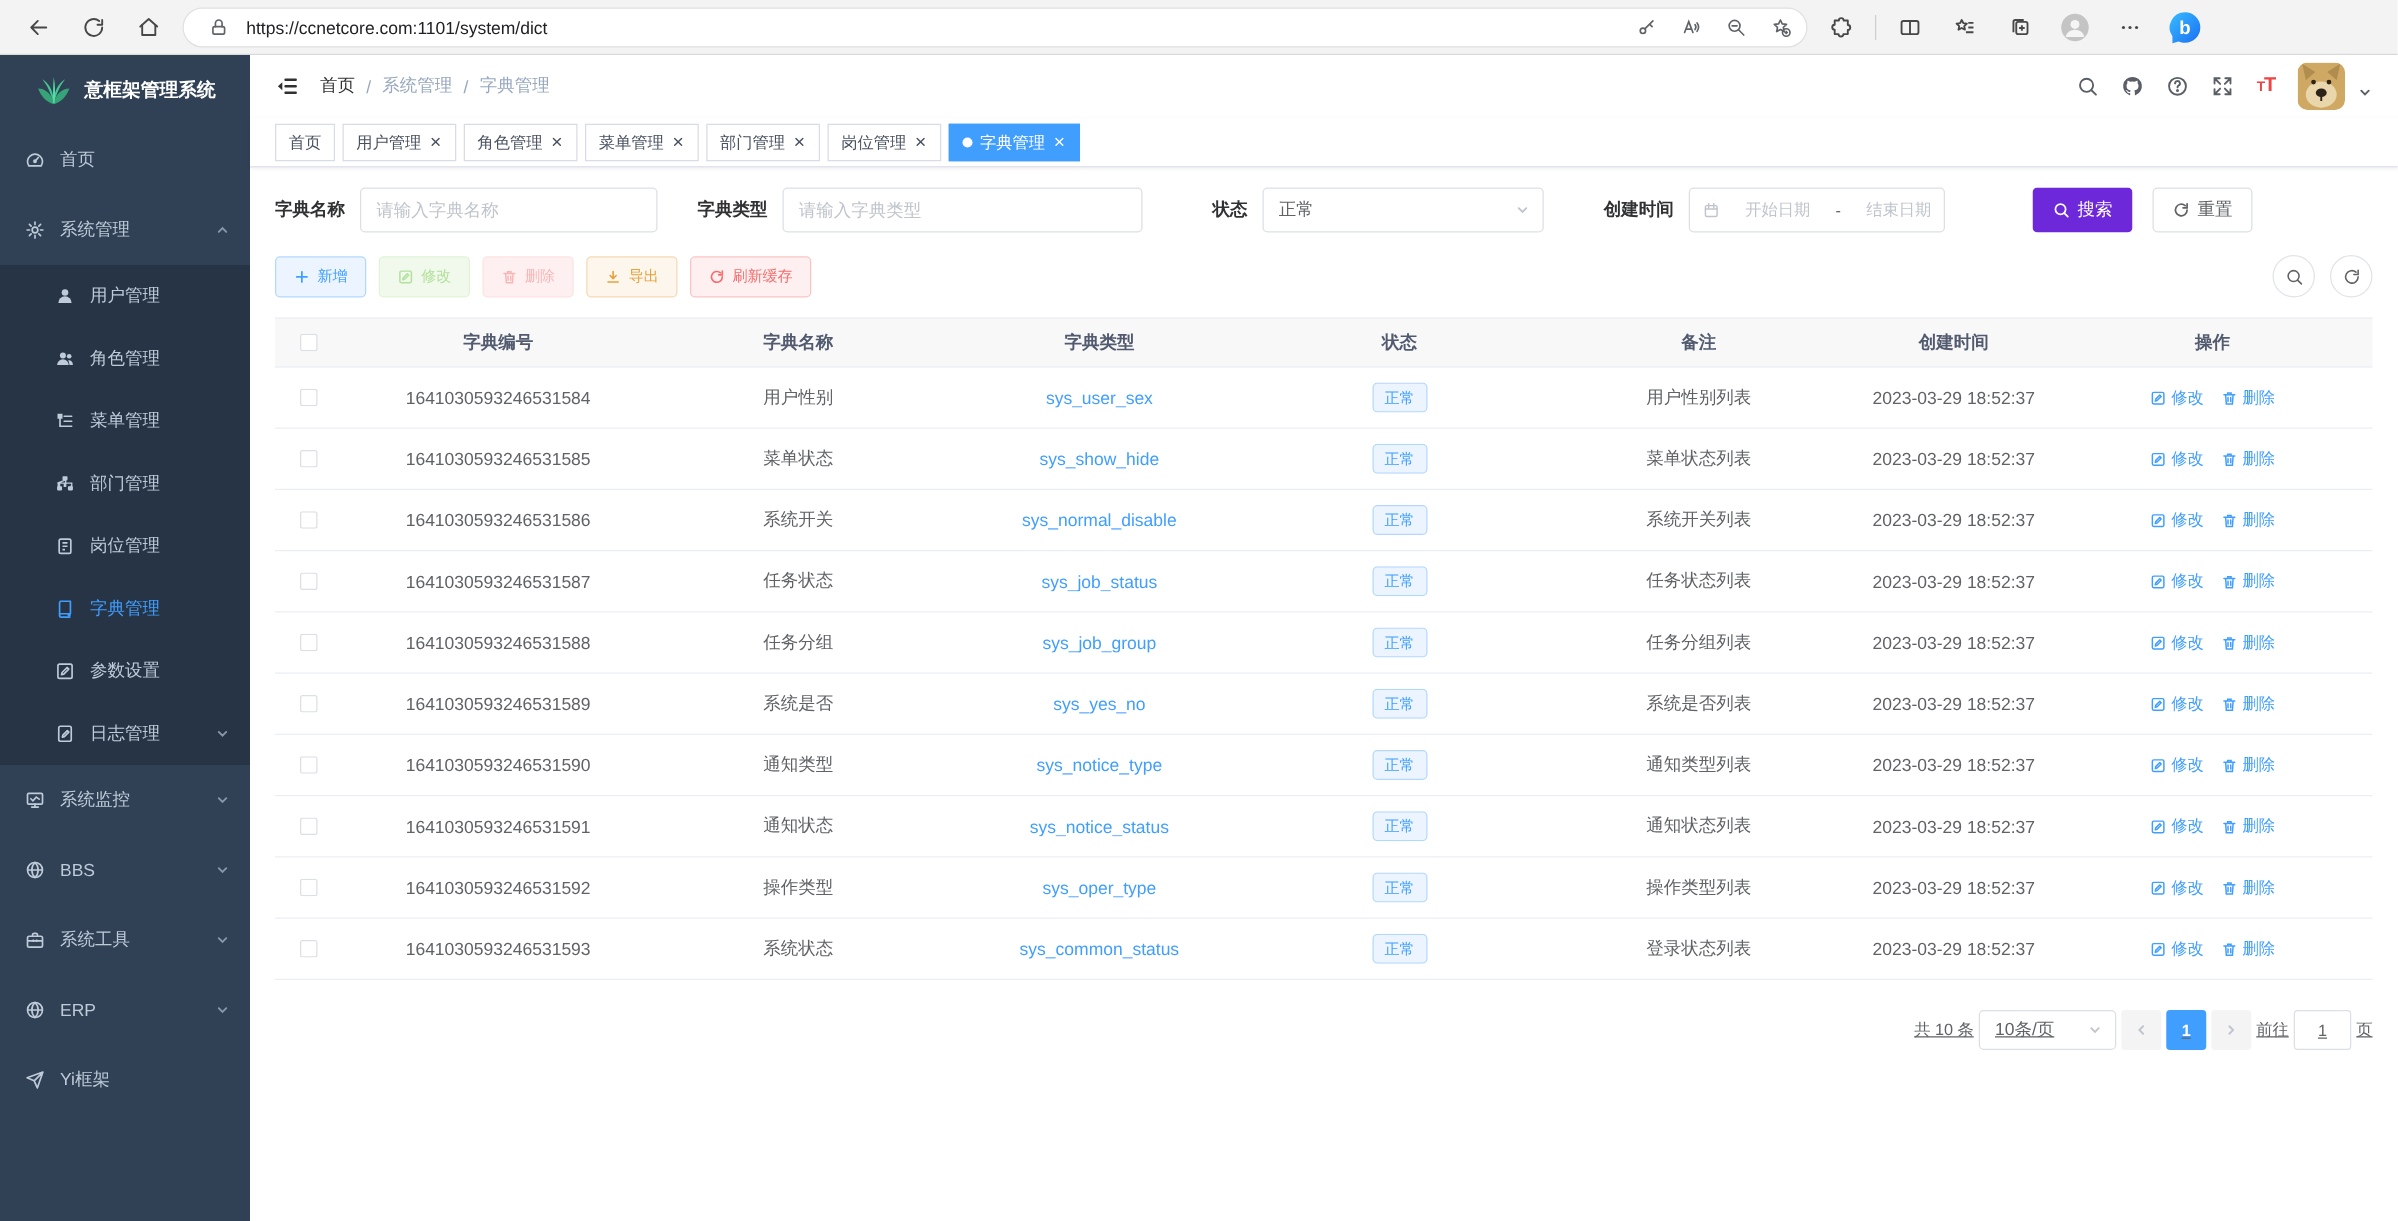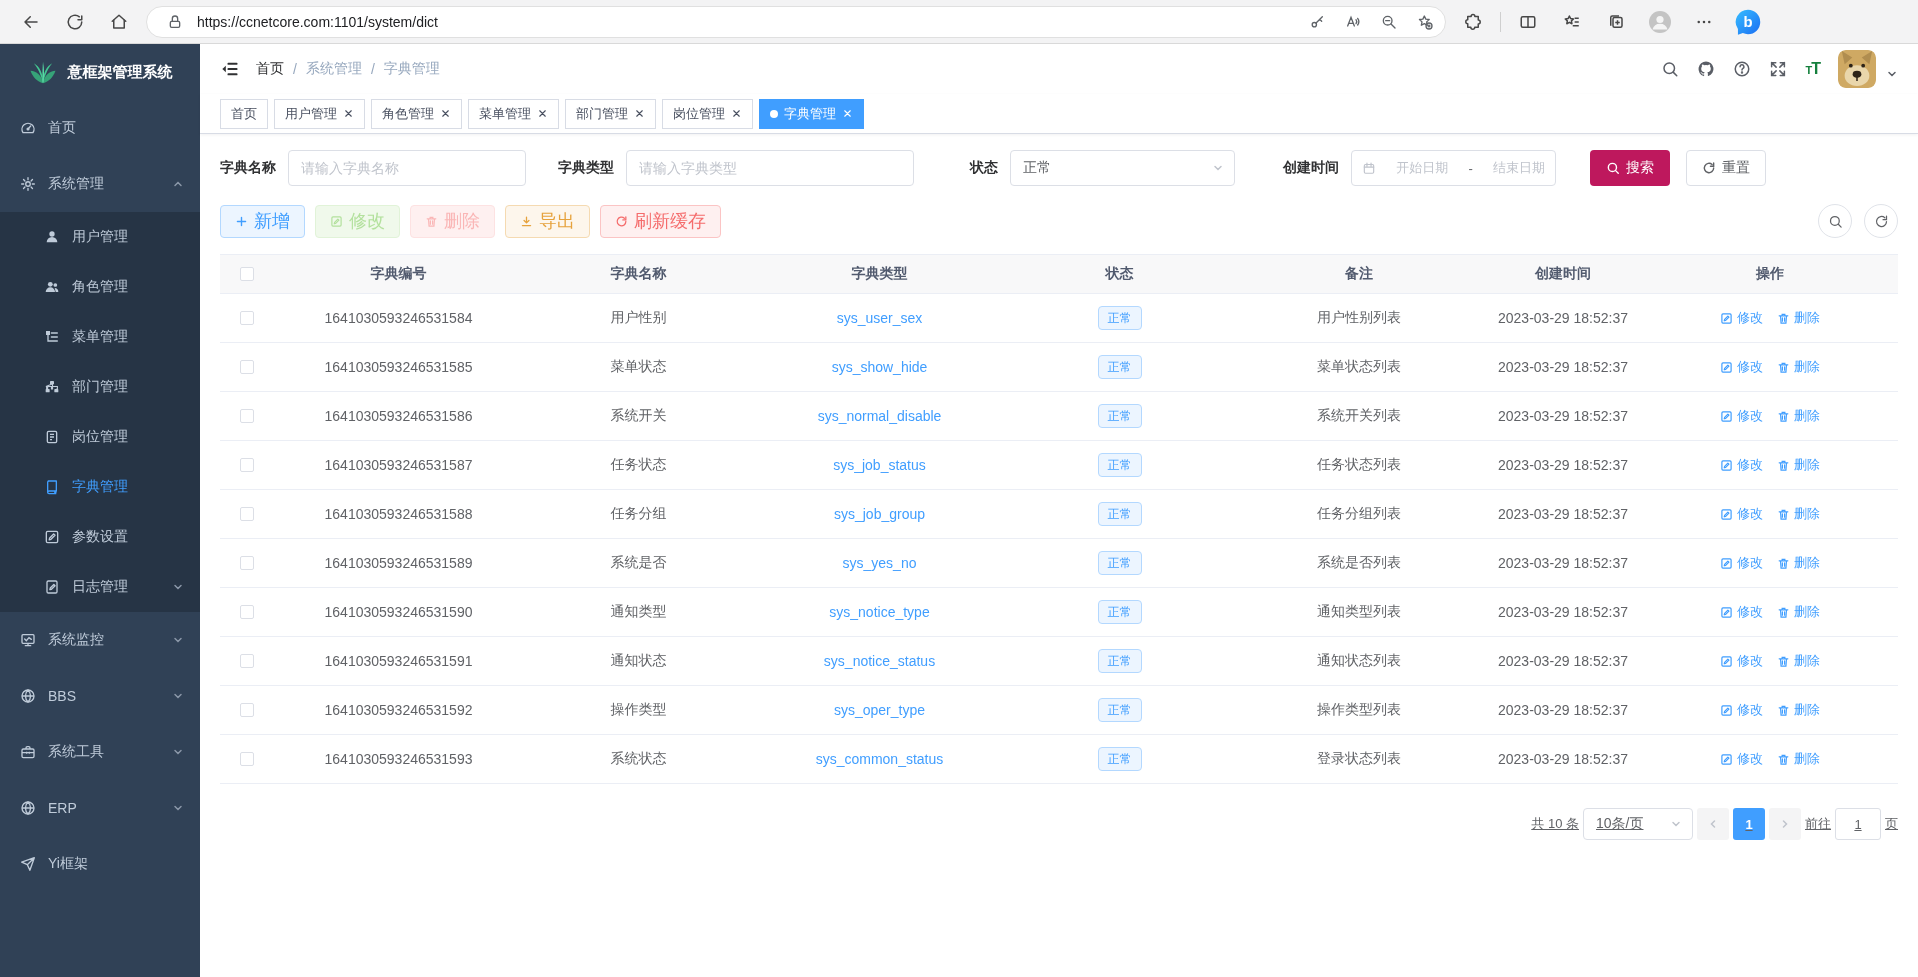--- a/index.html
+++ b/index.html
@@ -44,21 +44,21 @@
   .navbar { height:50px; display:flex; align-items:center; padding:0 20px; background:#fff; }
   .hamburger { width:20px; height:20px; color:#303133; margin-right:16px; }
   .hamburger svg { width:20px; height:20px; }
   .crumbs { display:flex; align-items:center; gap:9px; font-size:14px; }
   .crumb-first { color:#303133; }
   .crumb { color:#97a8be; }
   .crumb-sep { color:#97a8be; }
   .nav-right { margin-left:auto; display:flex; align-items:center; gap:18px; }
   .nicon { color:#5a5e66; display:flex; align-items:center; justify-content:center; }
   .nicon svg { width:18px; height:18px; }
-  .fontsize { font-weight:700; color:#15803d; font-size:16px; letter-spacing:-1px; }
+  .fontsize { font-weight:700; color:#ef4444; font-size:16px; letter-spacing:-1px; }
   .fontsize .sm { font-size:11px; }
   .avatar-app { width:38px; height:38px; border-radius:8px; overflow:hidden; }
   .avatar-app svg { width:38px; height:38px; display:block; }
   .nav-caret { width:12px; height:12px; color:#5a5e66; margin-left:-8px; margin-top:10px; }
 
   
   .tabbar { height:40px; display:flex; align-items:center; gap:6px; padding:0 20px;
     border-bottom:1px solid #d8dce5; box-shadow:0 1px 3px rgba(0,21,41,.06); }
   .tag { height:30px; display:inline-flex; align-items:center; gap:6px; padding:0 10px;
     border:1px solid #d8dce5; background:#fff; color:#495060; font-size:13px; cursor:pointer; }
@@ -82,26 +82,26 @@
   .select .grow { flex:1; }
   .sel-caret { width:12px; height:12px; color:#c0c4cc; }
   .daterange { width:205px; height:36px; border:1px solid #dcdfe6; border-radius:4px;
     display:flex; align-items:center; justify-content:space-between; padding:0 10px;
     font-size:13px; color:#c0c4cc; margin-right:34px; cursor:pointer; }
   .daterange svg { width:14px; height:14px; color:#c0c4cc; }
   .dr-sep { color:#606266; }
   .btn { height:36px; border-radius:4px; display:inline-flex; align-items:center; gap:6px;
     padding:0 15px; font-size:14px; cursor:pointer; border:1px solid transparent; }
   .btn svg { width:14px; height:14px; }
-  .btn-search { background:#be185d; color:#fff; margin-right:16px; }
+  .btn-search { background:#6d28d9; color:#fff; margin-left:36px; margin-right:16px; }
   .btn-reset { background:#fff; color:#606266; border-color:#dcdfe6; }
 
   .toolbar { margin-top:18px; display:flex; align-items:center; }
   .tbtn { height:33px; border-radius:4px; display:inline-flex; align-items:center; gap:6px;
-    padding:0 14px; font-size:18px; margin-right:10px; cursor:pointer; border:1px solid; }
+    padding:0 14px; font-size:12px; margin-right:10px; cursor:pointer; border:1px solid; }
   .tbtn svg { width:13px; height:13px; }
   .t-add { background:#ecf5ff; border-color:#b3d8ff; color:#409EFF; }
   .t-edit { background:#f0f9eb; border-color:#e1f3d8; color:#b3e19d; }
   .t-del { background:#fef0f0; border-color:#fde2e2; color:#fab6b6; }
   .t-exp { background:#fdf6ec; border-color:#f5dab1; color:#E6A23C; }
   .t-cache { background:#fef0f0; border-color:#fbc4c4; color:#F56C6C; }
   .tool-right { margin-left:auto; display:flex; gap:12px; }
   .circle-btn { width:34px; height:34px; border-radius:50%; border:1px solid #e0e3e9;
     display:flex; align-items:center; justify-content:center; color:#606266; background:#fff; cursor:pointer; }
   .circle-btn svg { width:15px; height:15px; }

